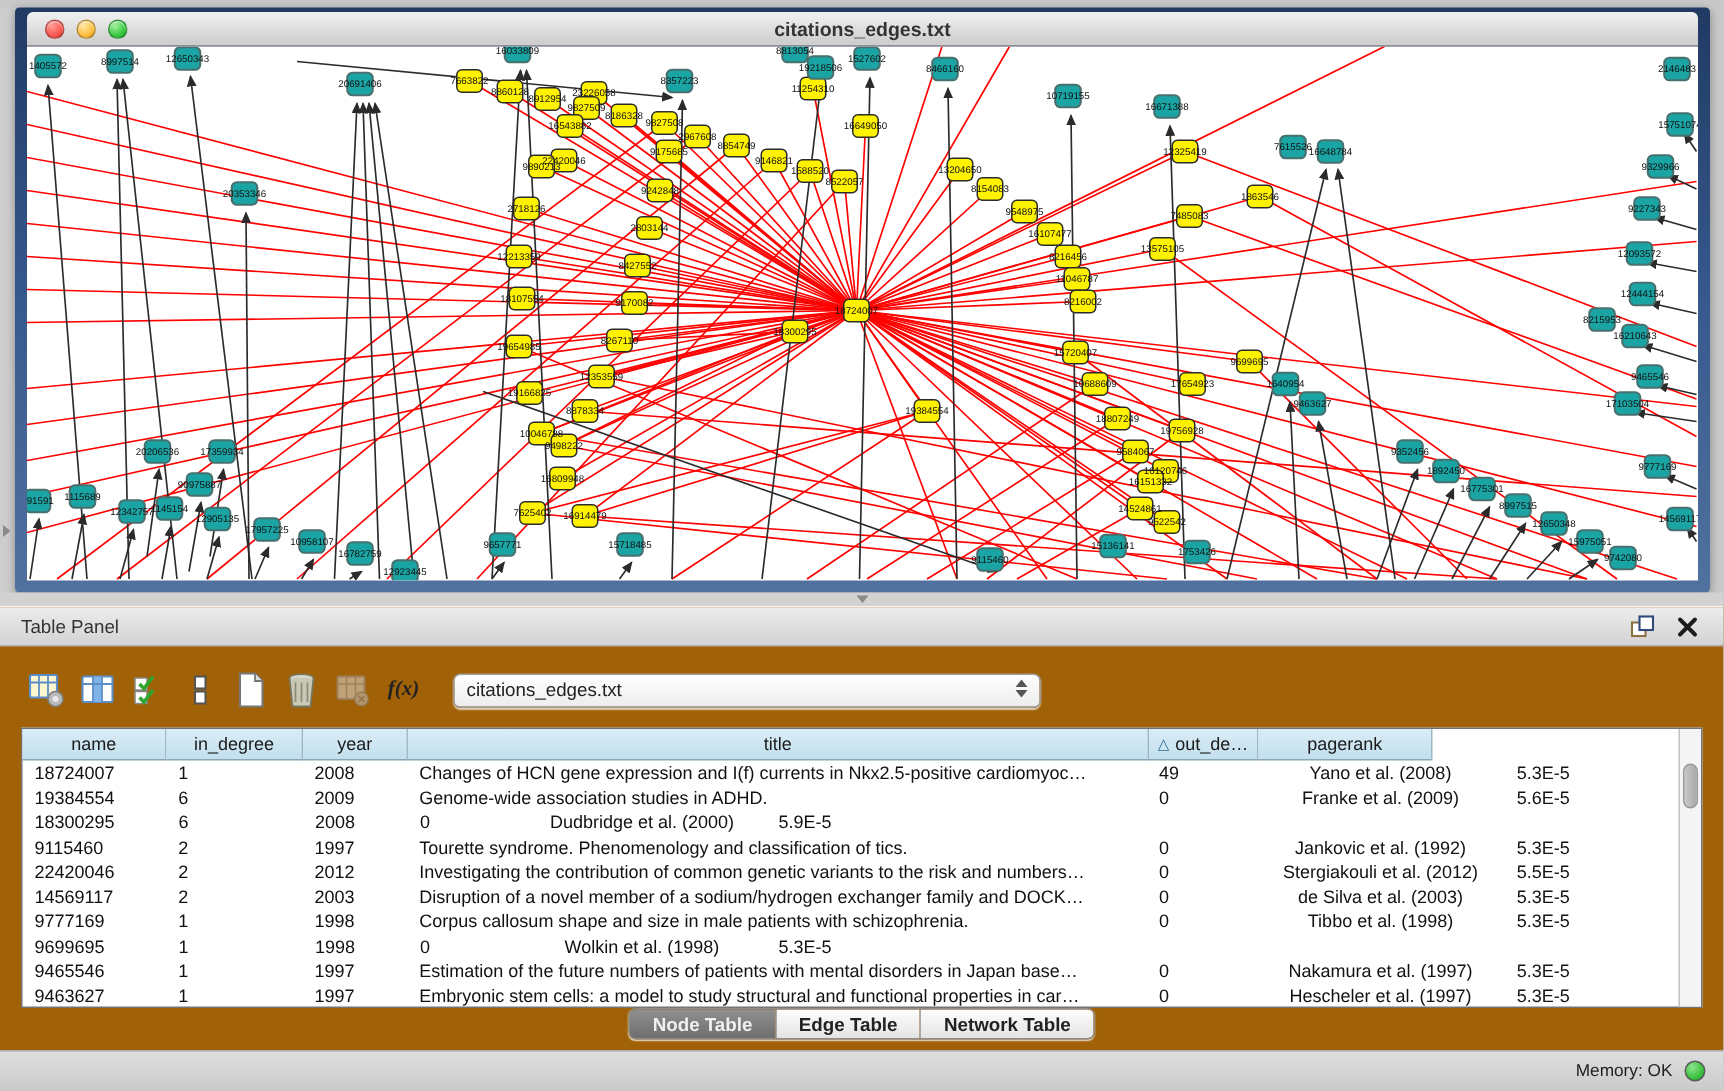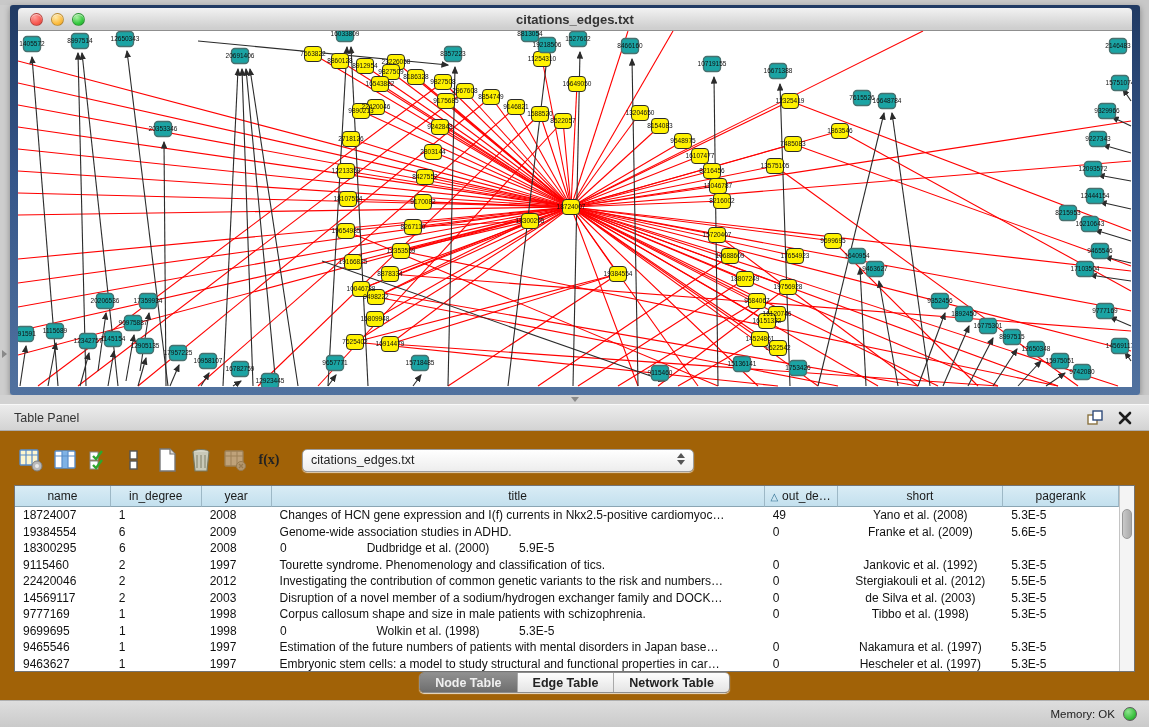--- a/index.html
+++ b/index.html
@@ -35,21 +35,21 @@
   .table-panel { position:absolute; left:0; top:404px; width:1149px; height:296px; background:#a16207; }
   .panel-header { position:absolute; left:0; top:0; width:100%; height:27px;
     background:linear-gradient(180deg,#ececec,#d3d3d3); border-top:1px solid #f8f8f8; border-bottom:1px solid #adadad; }
   .panel-title { position:absolute; left:14px; top:6px; font-size:12.5px; color:#333; }
   .panel-hdr-icons { position:absolute; right:16px; top:5px; display:flex; gap:14px; align-items:center; }
   .hicon { width:16px; height:16px; cursor:default; }
 
   .toolbar { position:absolute; left:16px; top:40px; height:32px; display:flex; align-items:center; }
   .tbtn { width:30px; height:30px; border:none; background:transparent; display:flex;
     align-items:center; justify-content:center; margin-right:4px; }
-  .fx-label { font-family:"Liberation Serif", serif; font-weight:bold; font-size:14px; color:#222; }
+  .fx-label { font-family:"Liberation Serif", serif; font-style:italic; font-weight:bold; font-size:14px; color:#222; }
   .combobox { margin-left:14px; width:392px; height:23px; border:1px solid #9d9d9d; border-radius:5px;
     background:linear-gradient(180deg,#ffffff,#ededed); display:flex; align-items:center;
     padding:0 8px; font-size:12.5px; color:#222; position:relative; box-shadow:0 1px 1px rgba(255,255,255,.7); }
   .combo-arrows { position:absolute; right:8px; top:3px; display:flex; flex-direction:column; gap:2px; }
   .combo-arrows i { display:block; width:0; height:0; border-left:4px solid transparent; border-right:4px solid transparent; }
   .combo-arrows .up { border-bottom:5px solid #555; }
   .combo-arrows .down { border-top:5px solid #555; }
 
   .table-wrap { position:absolute; left:14px; top:81px; width:1121px; height:187px;
     background:#fff; border:1px solid #737373; }
@@ -602,23 +602,20 @@
         <div class="th" style="width: 70px;">
           <span>year</span>
         </div>
         <div class="th" style="width: 494px;">
           <span>title</span>
         </div>
         <div class="th" style="width: 73px;">
           <span class="sort-tri">△</span>
           <span>out_de…</span>
         </div>
-        <div class="th" style="width: 166px;">
-          <span>short</span>
-        </div>
         <div class="th" style="width: 116px;">
           <span>pagerank</span>
         </div>
       </div>
     <div class="tbody" id="tbody">
         <div class="tr">
           <div class="td" style="width: 96px;">18724007</div>
           <div class="td" style="width: 91px;">1</div>
           <div class="td" style="width: 70px;">2008</div>
           <div class="td" style="width: 494px;">Changes of HCN gene expression and I(f) currents in Nkx2.5-positive cardiomyoc…</div>

